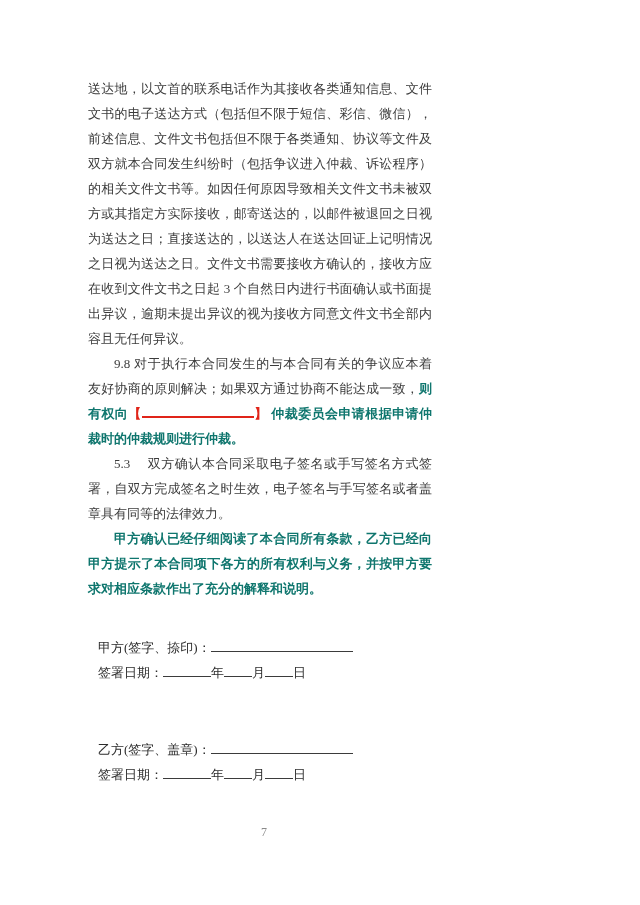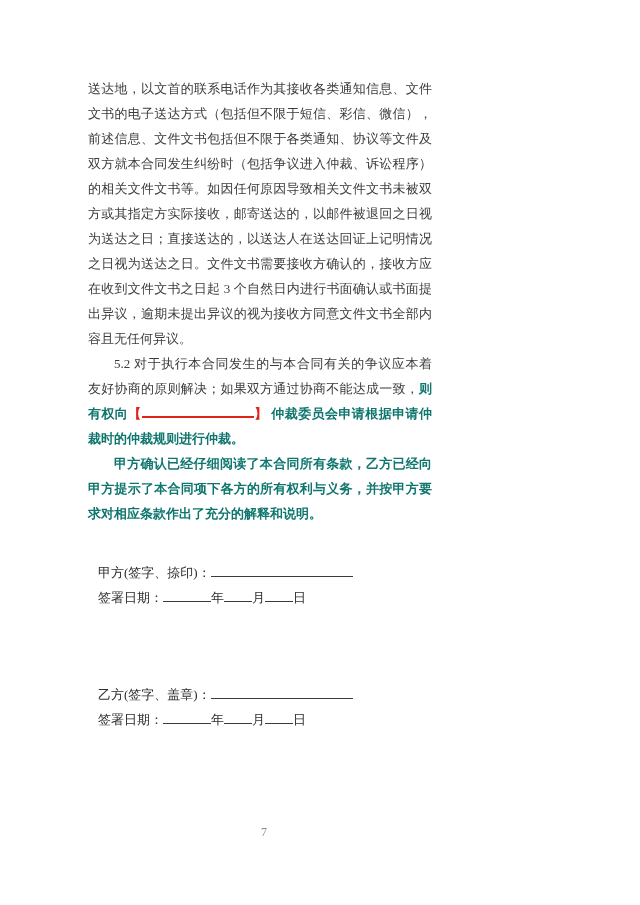--- a/index.html
+++ b/index.html
@@ -42,21 +42,21 @@
     width: 112px;
     border-bottom: 2px solid #e02419;
   }
   .sig-blank  { width: 142px; }
   .date-blank-lg { width: 48px; }
   .date-blank-sm { width: 28px; }
   .sig-section {
     margin-left: 10px;
   }
   .sig-block-a { margin-top: 34px; }
-  .sig-block-b { margin-top: 72px; }
+  .sig-block-b { margin-top: 52px; }
   .sig-line {
     margin: 0;
     font-weight: normal;
     color: #2d2d2d;
     line-height: 25px;
   }
   .page-number {
     position: absolute;
     top: 820px;
     left: 0;
@@ -67,22 +67,23 @@
     font-family: "Liberation Serif", "DejaVu Serif", serif;
   }
 </style>
 </head>
 <body>
 
 <div class="page">
 
   <p class="para">送达地，以文首的联系电话作为其接收各类通知信息、文件文书的电子送达方式（包括但不限于短信、彩信、微信），前述信息、文件文书包括但不限于各类通知、协议等文件及双方就本合同发生纠纷时（包括争议进入仲裁、诉讼程序）的相关文件文书等。如因任何原因导致相关文件文书未被双方或其指定方实际接收，邮寄送达的，以邮件被退回之日视为送达之日；直接送达的，以送达人在送达回证上记明情况之日视为送达之日。文件文书需要接收方确认的，接收方应在收到文件文书之日起 3 个自然日内进行书面确认或书面提出异议，逾期未提出异议的视为接收方同意文件文书全部内容且无任何异议。</p>
 
-  <p class="para indent"><span>5.2 对于执行本合同发生的与本合同有关的争议应本着友好协商的原则解决；如果双方通过协商不能达成一致，</span><span class="bold">则有权向</span><span class="bold red">【</span><span class="blank red-blank"></span><span class="bold red">】</span><span class="bold"> 仲裁委员会申请根据申请仲裁时的仲裁规则进行仲裁。</span></p>
+  <p class="para indent"><span>9.8 对于执行本合同发生的与本合同有关的争议应本着友好协商的原则解决；如果双方通过协商不能达成一致，</span><span class="bold">则有权向</span><span class="bold red">【</span><span class="blank red-blank"></span><span class="bold red">】</span><span class="bold"> 仲裁委员会申请根据申请仲裁时的仲裁规则进行仲裁。</span></p>
 
+  <p class="para indent">5.3 　双方确认本合同采取电子签名或手写签名方式签署，自双方完成签名之时生效，电子签名与手写签名或者盖章具有同等的法律效力。</p>
 
 
 
   <p class="para indent bold underlined">甲方确认已经仔细阅读了本合同所有条款，乙方已经向甲方提示了本合同项下各方的所有权利与义务，并按甲方要求对相应条款作出了充分的解释和说明。</p>
 
   <div class="sig-section">
 
     <div class="sig-block-a">
       <p class="sig-line"><span>甲方(签字、捺印)：</span><span class="blank sig-blank"></span></p>
       <p class="sig-line"><span>签署日期：</span><span class="blank date-blank-lg"></span><span>年</span><span class="blank date-blank-sm"></span><span>月</span><span class="blank date-blank-sm"></span><span>日</span></p>

